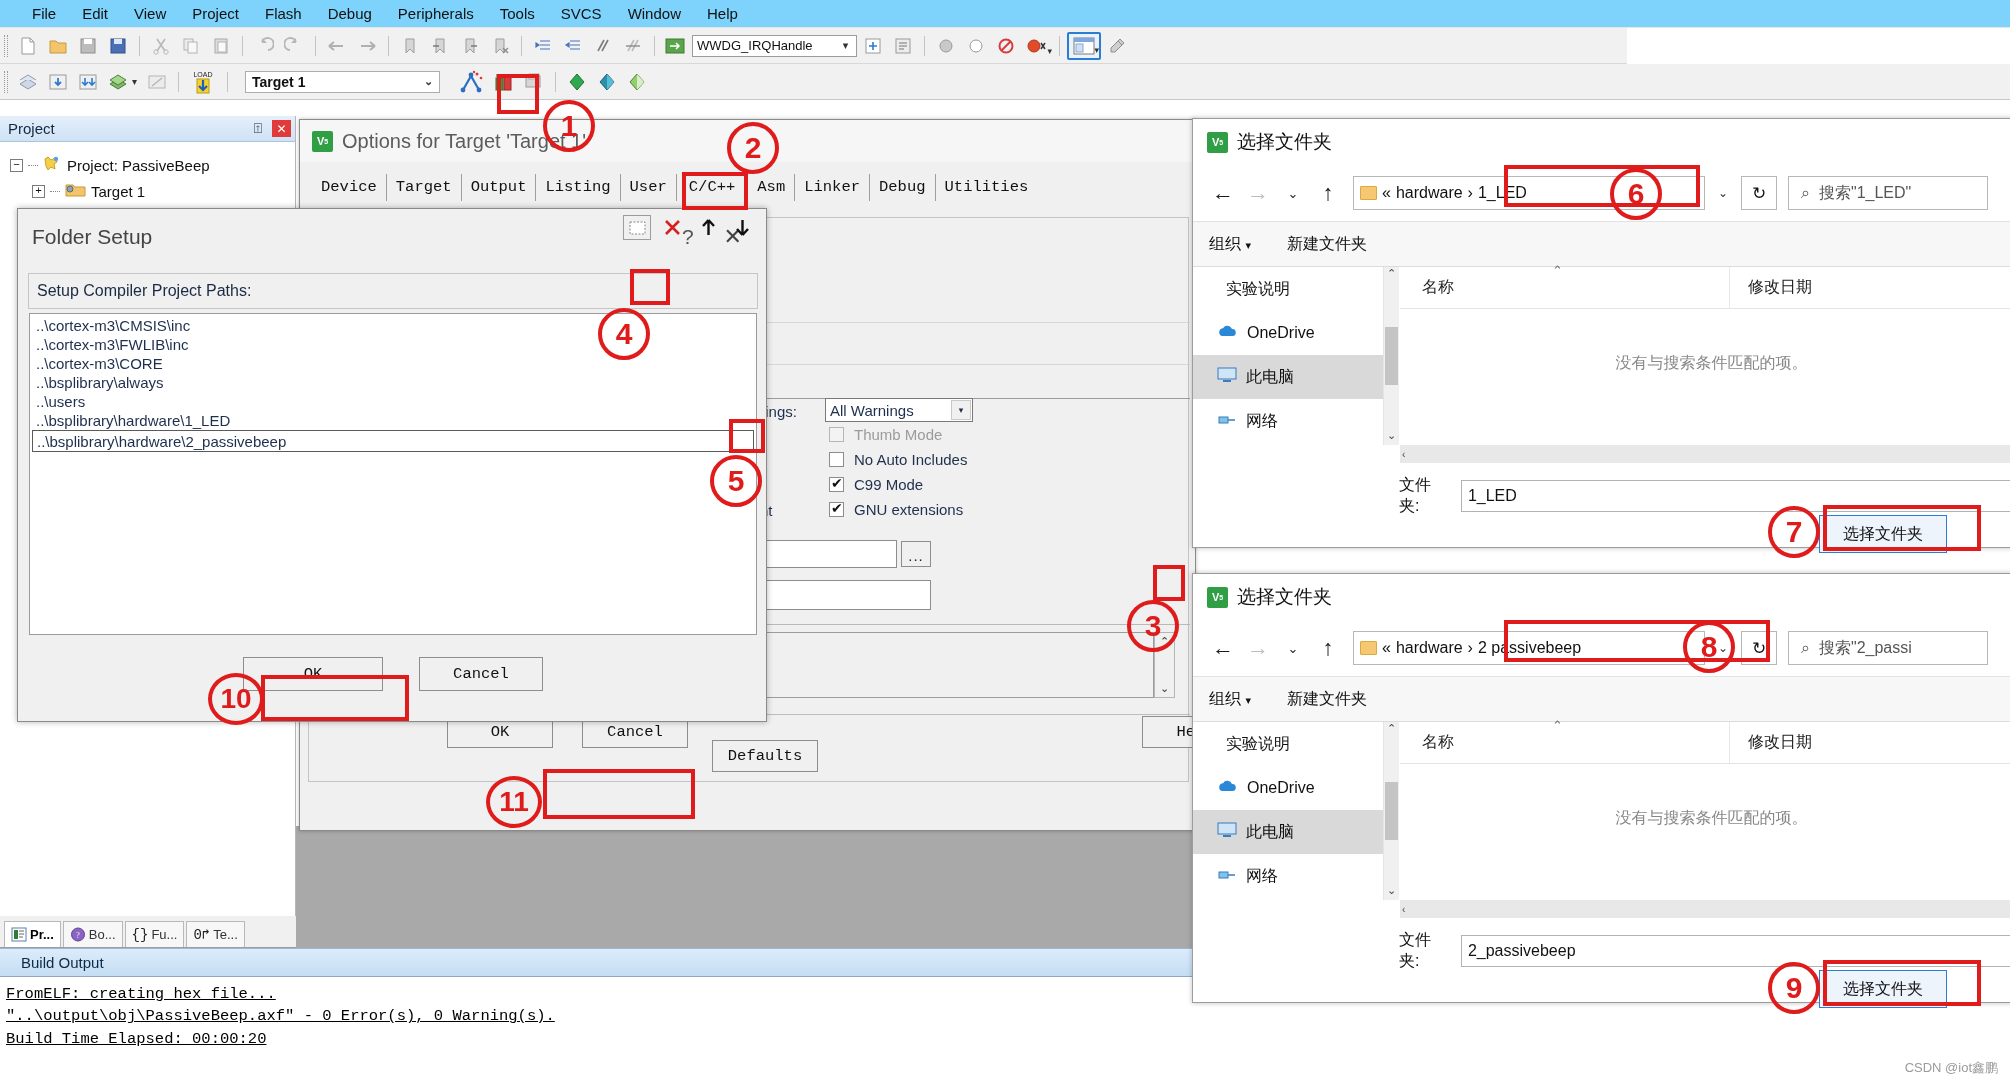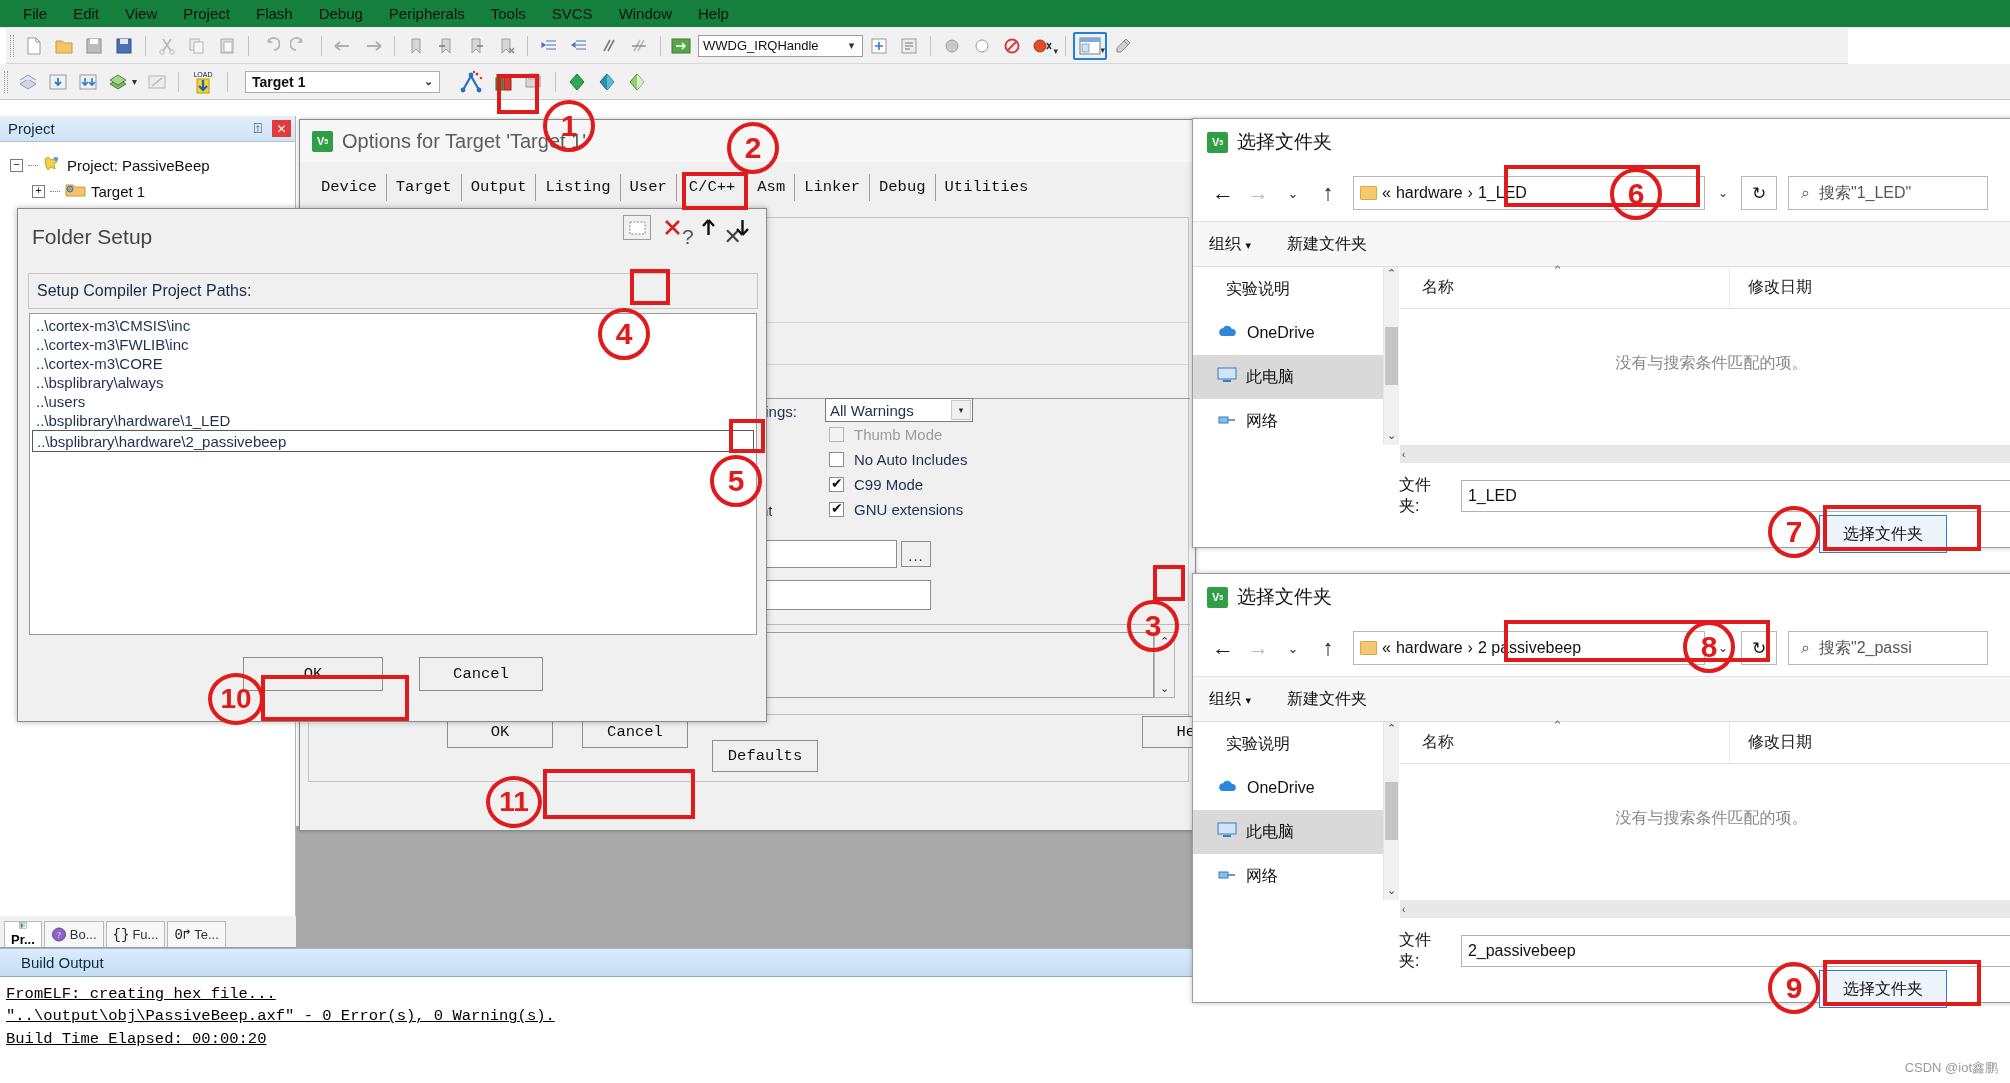--- a/index.html
+++ b/index.html
@@ -8,29 +8,29 @@
     width: 2010px; height: 1083px;
     overflow: hidden;
     font-family: "Liberation Sans", sans-serif;
     background: #ffffff;
   }
   #root { position: relative; width: 2010px; height: 1083px; background:#fff; }
 
   
   .menubar {
     position:absolute; left:0; top:0; width:2010px; height:28px;
-    background:#15803d; display:flex; align-items:center; padding-left:10px;
+    background:#7dd3fc; display:flex; align-items:center; padding-left:19px;
     font-size:15px; color:#111; border-bottom:1px solid #e6e6e6;
   }
   .menubar .mi { padding:3px 13px; white-space:nowrap; }
 
   .toolbar1 {
-    position:absolute; left:0; top:28px; width:1842px; height:36px;
+    position:absolute; left:0; top:28px; width:1627px; height:36px;
     background:#f1f1f1; border-bottom:1px solid #d8d8d8;
-    display:flex; align-items:center; padding-left:4px; gap:2px;margin-left:6px;
+    display:flex; align-items:center; padding-left:4px; gap:2px;
   }
   .toolbar2 {
     position:absolute; left:0; top:64px; width:2010px; height:36px;
     background:#f1f1f1; border-bottom:1px solid #c8c8c8;
     display:flex; align-items:center; padding-left:4px; gap:2px;
   }
   .tb-btn {
     width:28px; height:28px; display:flex; align-items:center; justify-content:center;
     border-radius:2px; position:relative;
   }
@@ -80,21 +80,21 @@
   .panel-tabs {
     position:absolute; left:0; top:916px; width:296px; height:32px;
     background:#f0f0f0; display:flex; align-items:flex-end; padding-left:4px; gap:2px;
     border-bottom:1px solid #9d9d9d;
   }
   .ptab {
     height:26px; padding:0 6px; display:flex; align-items:center; gap:3px;
     font-size:13px; color:#333; background:#f7f7f7; border:1px solid #b9b9b9;
     border-bottom:none;
   }
-  .ptab.active { background:#fff; font-weight:bold; color:#000;flex-direction:column;}
+  .ptab.active { background:#fff; font-weight:bold; color:#000;}
 
   
   .bo-title {
     position:absolute; left:0; top:948px; width:2010px; height:28px;
     background:linear-gradient(#dcecfb,#c4ddf3); border-top:1px solid #9ab8d4;
     display:flex; align-items:center; padding-left:21px; font-size:15px; color:#0d2b45;
   }
   .bo-body {
     position:absolute; left:0; top:976px; width:2010px; height:107px; background:#fff;
     border-top:1px solid #8fa8bf; padding:6px 0 0 6px;

